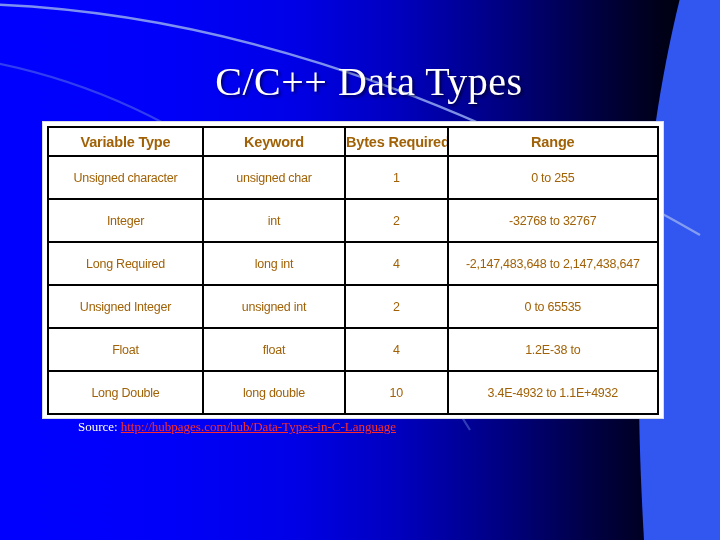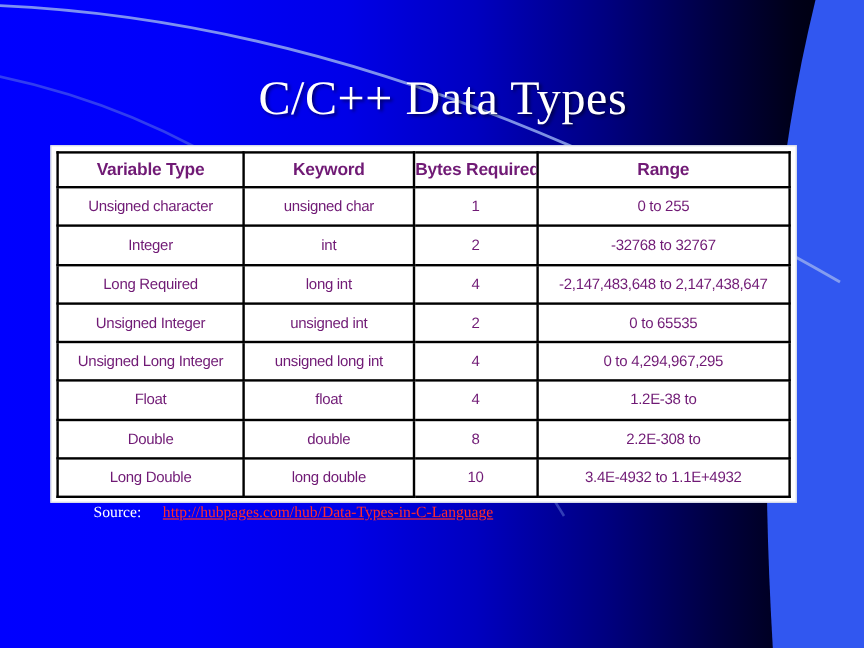--- a/index.html
+++ b/index.html
@@ -67,21 +67,21 @@
     width: 100%;
     height: 100%;
     border-collapse: collapse;
     table-layout: fixed;
     background: #ffffff;
   }
   #data-table td, #data-table th {
     border: 2px solid #000000;
     text-align: center;
     vertical-align: middle;
-    color: #701a75;
+    color: #a16207;
     font-family: "Liberation Sans", sans-serif;
     padding: 0;
     overflow: hidden;
     white-space: nowrap;
   }
   #data-table thead th {
     font-size: 14.5px;
     font-weight: bold;
     height: 27px;
     letter-spacing: -0.2px;
@@ -104,21 +104,21 @@
     top: 419px;
     font-family: "Liberation Serif", serif;
     font-size: 13px;
     color: #ffffff;
     white-space: nowrap;
     z-index: 6;
   }
   #source-link {
     color: #ff2b2b;
     text-decoration: underline;
-    margin-left: 18px;
+    margin-left: 3px;
   }
 </style>
 </head>
 <body>
 
 <div id="slide">
 
   <svg class="deco-svg" viewBox="0 0 720 540" preserveAspectRatio="none">
     <defs>
       <clipPath id="slideclip">
@@ -171,38 +171,26 @@
           <td>4</td>
           <td>-2,147,483,648 to 2,147,438,647</td>
         </tr>
         <tr>
           <td>Unsigned Integer</td>
           <td>unsigned int</td>
           <td>2</td>
           <td>0 to 65535</td>
         </tr>
         <tr>
-          <td>Unsigned Long Integer</td>
-          <td>unsigned long int</td>
-          <td>4</td>
-          <td>0 to 4,294,967,295</td>
-        </tr>
-        <tr>
           <td>Float</td>
           <td>float</td>
           <td>4</td>
           <td>1.2E-38 to</td>
         </tr>
         <tr>
-          <td>Double</td>
-          <td>double</td>
-          <td>8</td>
-          <td>2.2E-308 to</td>
-        </tr>
-        <tr>
           <td>Long Double</td>
           <td>long double</td>
           <td>10</td>
           <td>3.4E-4932 to 1.1E+4932</td>
         </tr>
       </tbody>
     </table>
   </div>
 
   <div id="source-line">

